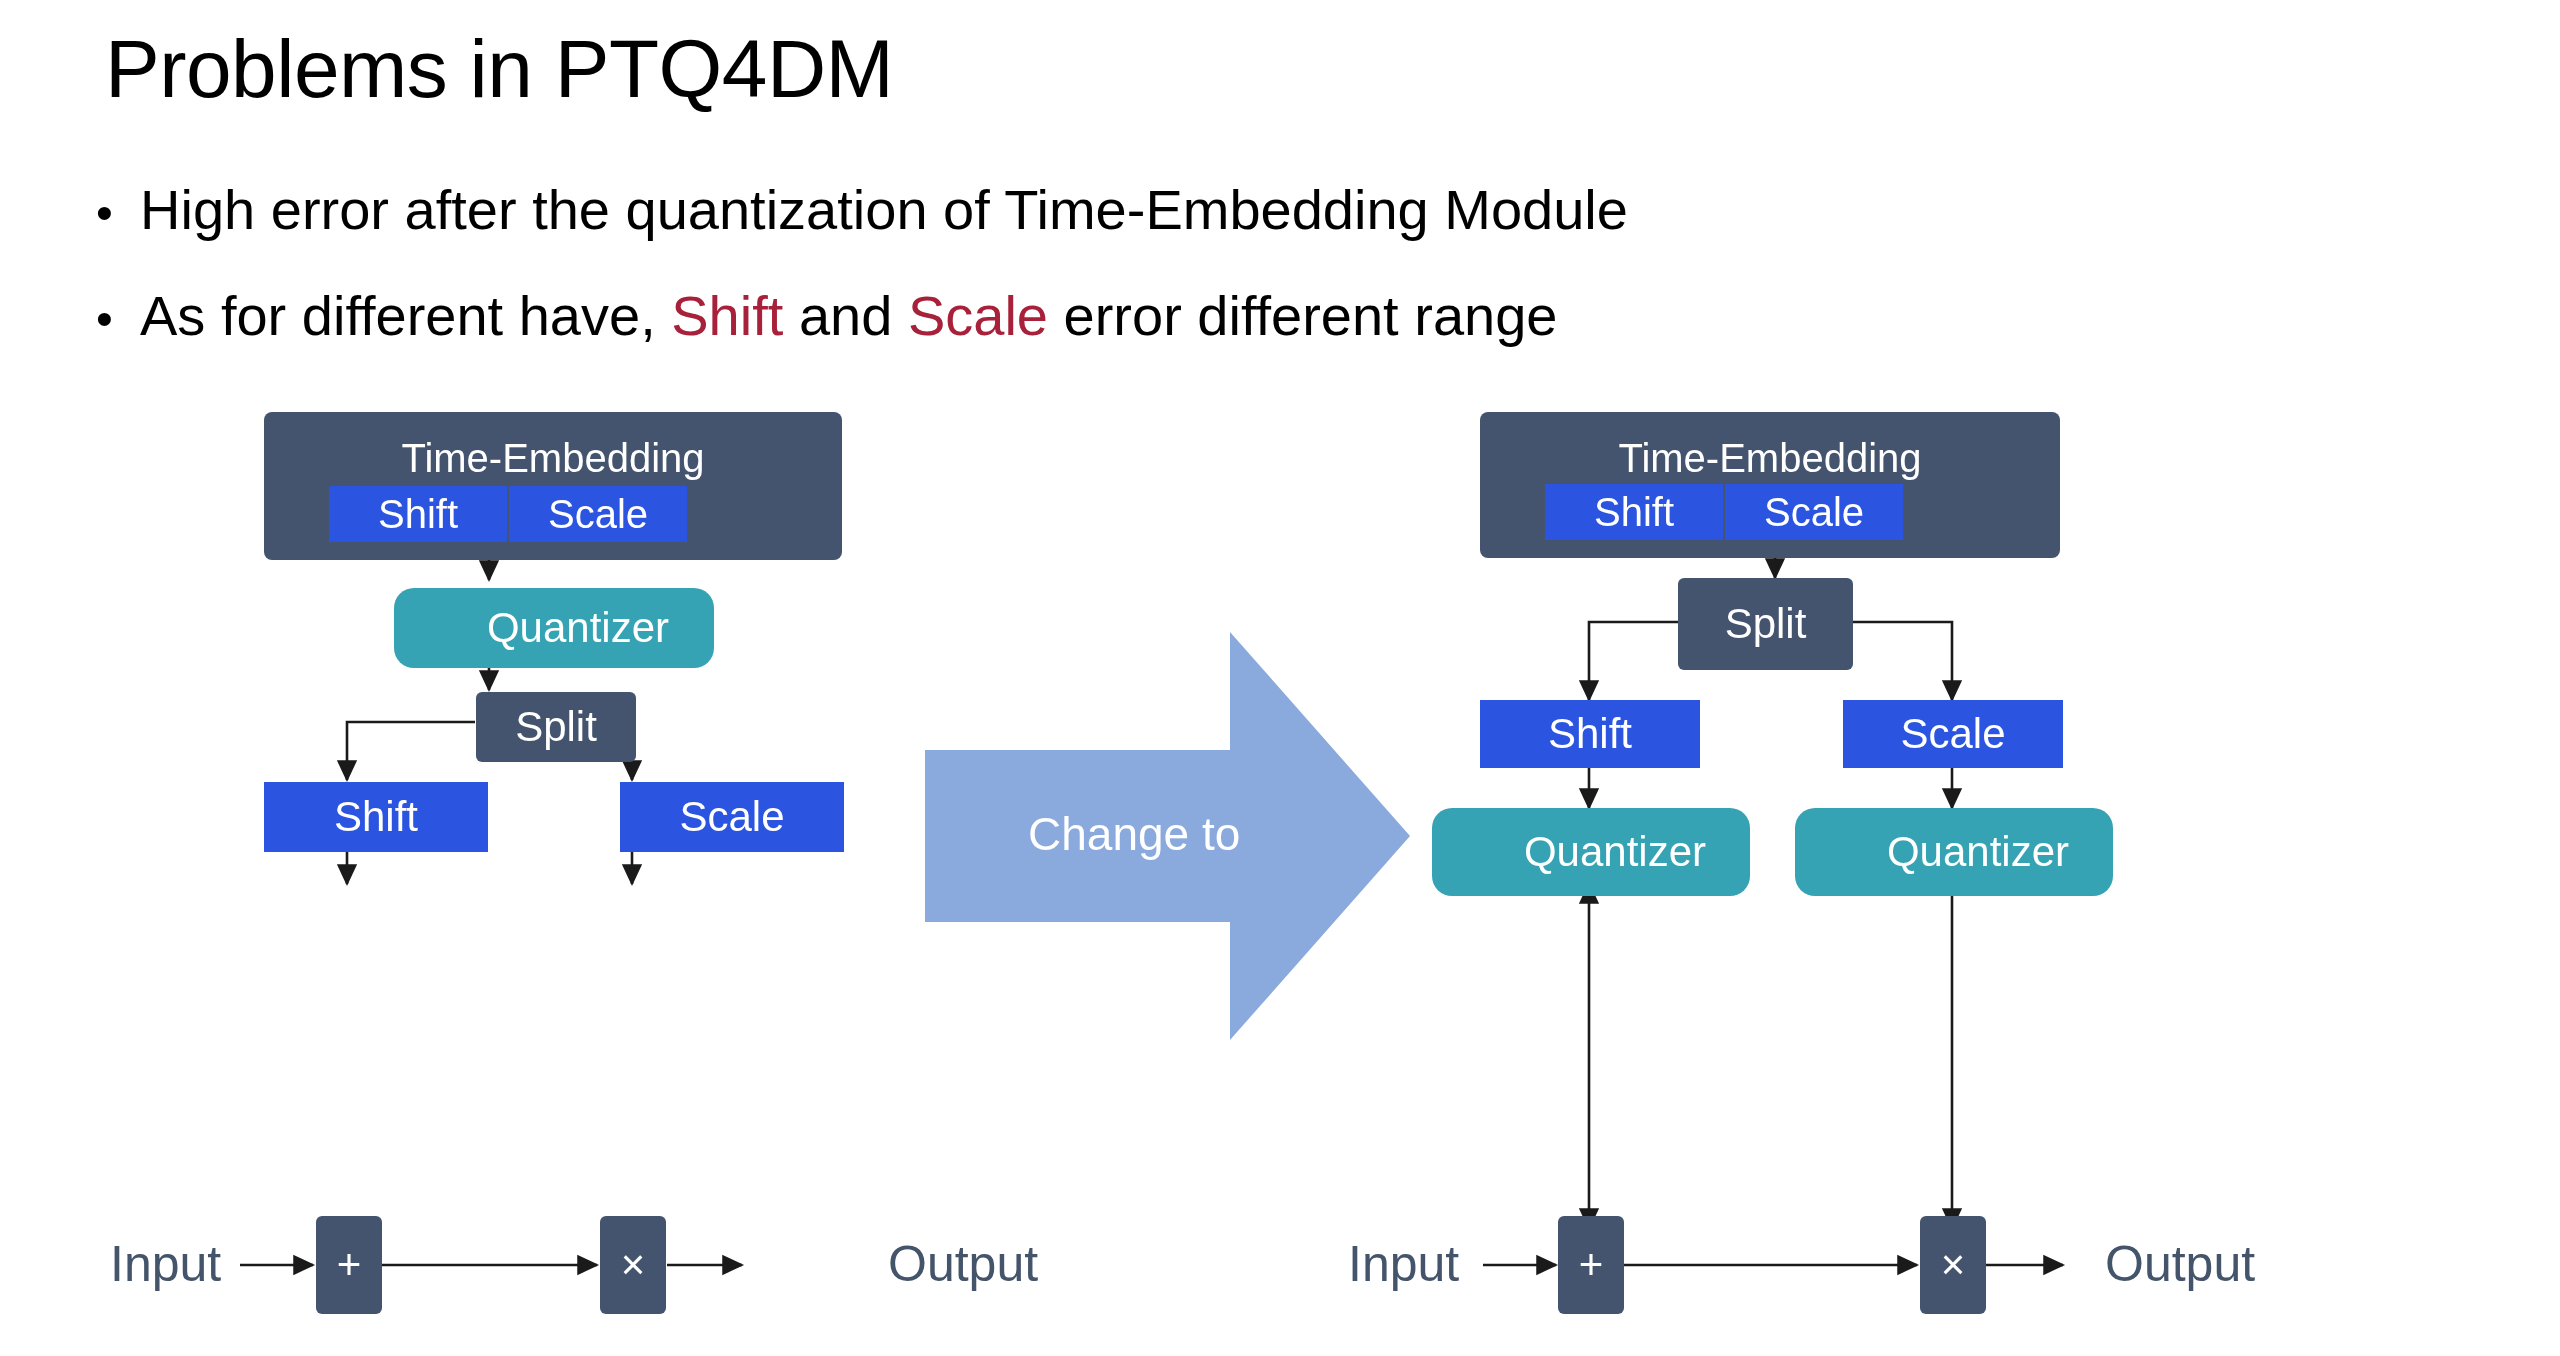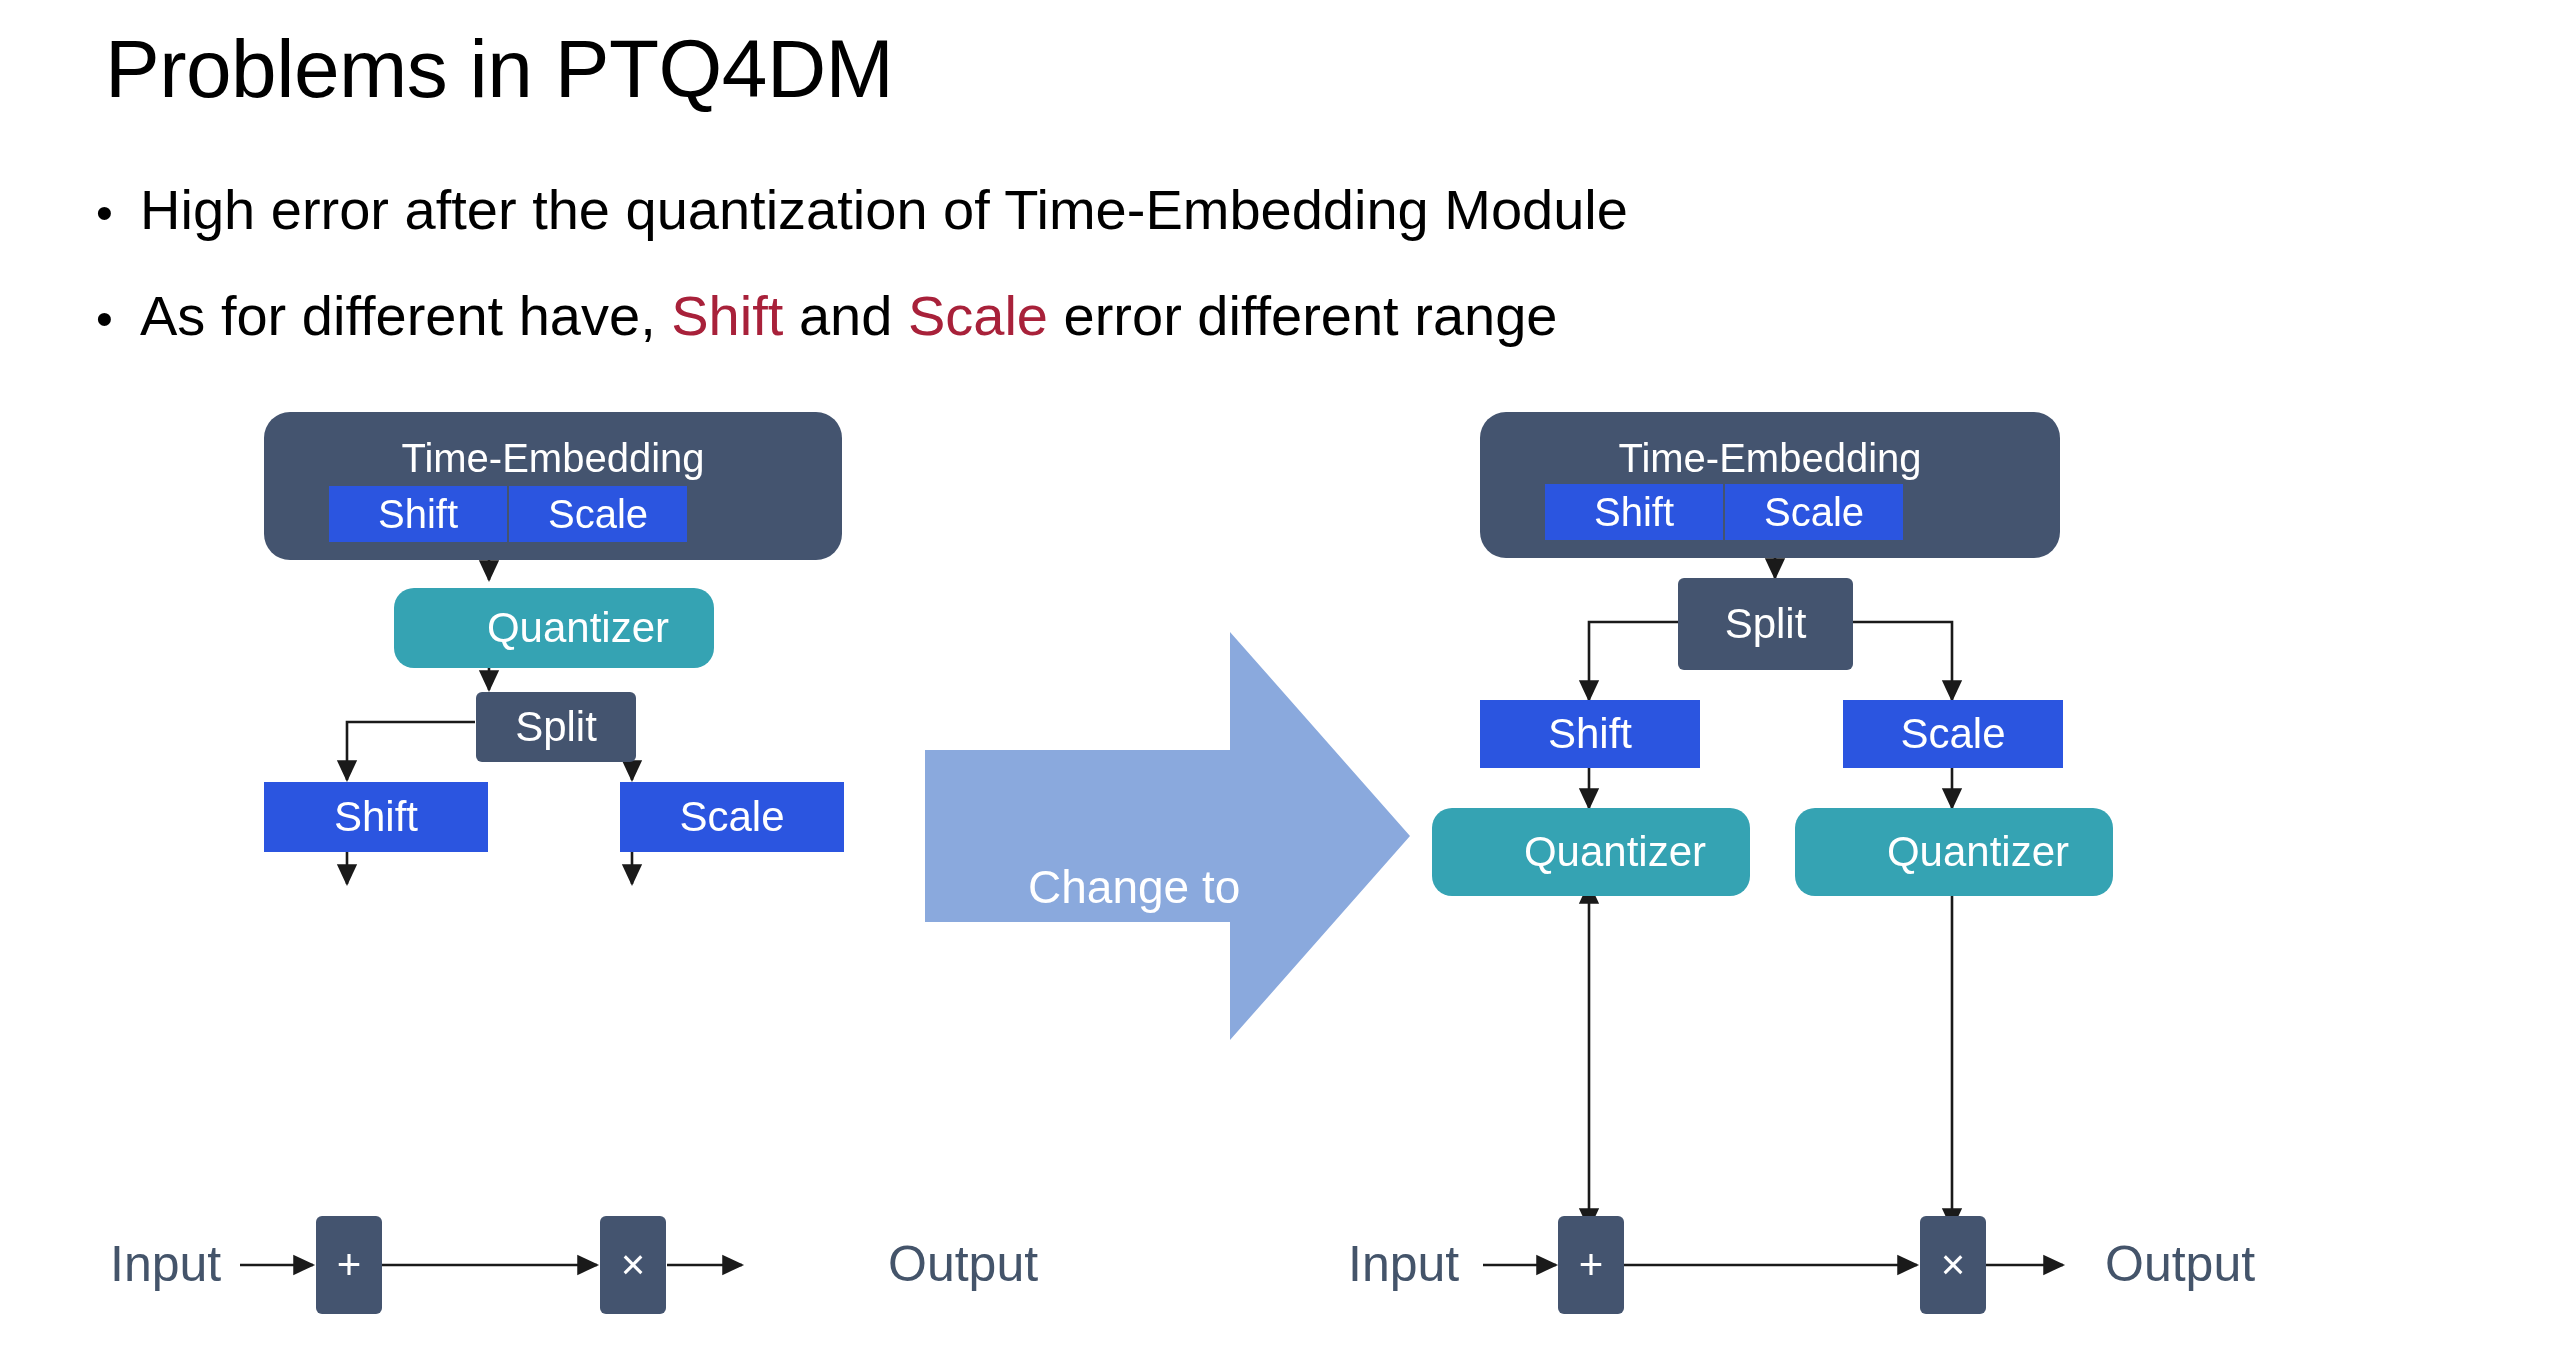--- a/index.html
+++ b/index.html
@@ -59,21 +59,21 @@
     display: flex;
     align-items: center;
     justify-content: center;
     color: #ffffff;
     box-sizing: border-box;
     text-align: center;
   }
   .node-slate       { background: #44546f; }
   .node-blue        { background: #2b55e0; }
   .node-teal        { background: #35a3b3; }
-  .rounded-lg       { border-radius: 26px; }
+  .rounded-lg       { border-radius: 8px; }
   .rounded-md       { border-radius: 20px; padding-left: 48px; }
   .rounded-sm       { border-radius: 6px; }
 
   .container-title {
     position: absolute;
     left: 0;
     right: 0;
     text-align: center;
     color: #ffffff;
     font-size: 40px;
@@ -189,21 +189,21 @@
 
   <div class="node node-slate rounded-sm op-label" style="left:316px; top:1216px; width:66px; height:98px;">+</div>
   <div class="node node-slate rounded-sm op-label" style="left:600px; top:1216px; width:66px; height:98px;">×</div>
 
   <div class="io-label" style="left:110px; top:1239px;">Input</div>
   <div class="io-label" style="left:888px; top:1239px;">Output</div>
 
   <svg style="position:absolute; left:925px; top:632px; width:485px; height:408px;" viewBox="0 0 485 408" xmlns="http://www.w3.org/2000/svg">
     <path d="M0,118 L305,118 L305,0 L485,204 L305,408 L305,290 L0,290 Z" fill="#8aa9dd"></path>
   </svg>
-  <div class="arrow-text" style="left:1028px; top:864px;">Change to</div>
+  <div class="arrow-text" style="left:1028px; top:811px;">Change to</div>
 
   <div class="node node-slate rounded-lg" style="left:1480px; top:412px; width:580px; height:146px;">
     <div class="container-title" style="top:26px;">Time-Embedding</div>
   </div>
   <div class="node node-blue" style="left:1545px; top:484px; width:178px; height:56px; font-size:40px;">Shift</div>
   <div class="node node-blue" style="left:1725px; top:484px; width:178px; height:56px; font-size:40px;">Scale</div>
 
   <div class="node node-slate rounded-sm" style="left:1678px; top:578px; width:175px; height:92px; font-size:42px;">Split</div>
 
   <div class="node node-blue" style="left:1480px; top:700px; width:220px; height:68px; font-size:42px;">Shift</div>

